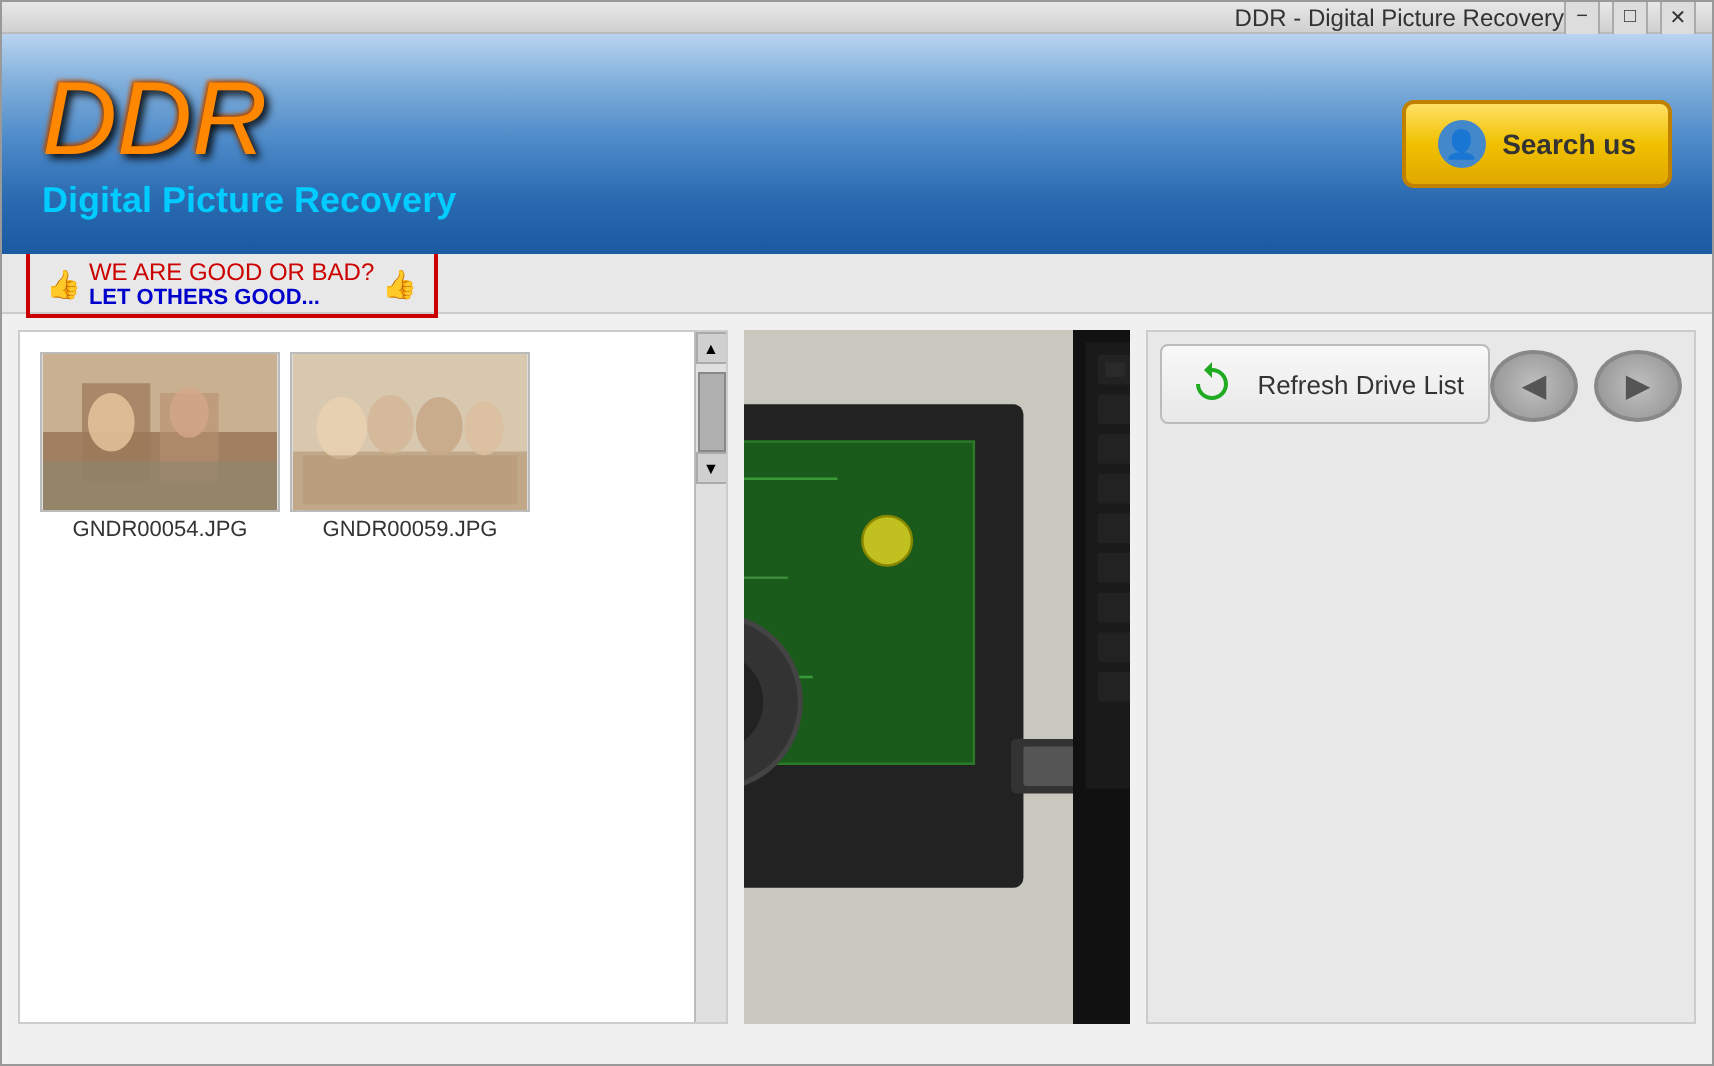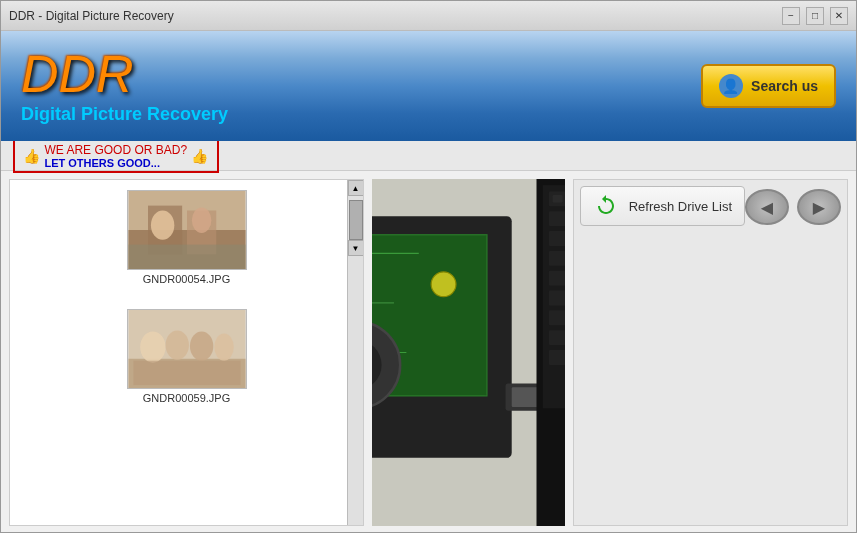--- a/index.html
+++ b/index.html
@@ -8,24 +8,24 @@
       height: 533px;
       font-family: Arial, sans-serif;
       background: #f0f0f0;
       overflow: hidden;
       border: 1px solid #999;
     }
 
     
     .title-bar {
       background: linear-gradient(to bottom, #e8e8e8, #d0d0d0);
-      height: 30px;
-      display: flex;
-      align-items: center;
-      justify-content: space-between;
+      height: 16px;
+      display: flex;
+      align-items: center;
+      justify-content: flex-end;
       padding: 0 8px;
       border-bottom: 1px solid #bbb;
     }
     .title-bar-title {
       font-size: 12px;
       color: #333;
     }
     .title-bar-controls {
       display: flex;
       gap: 6px;
@@ -142,22 +142,22 @@
       overflow: hidden;
       display: flex;
       flex-direction: column;
       position: relative;
     }
     .file-list {
       flex: 1;
       overflow-y: auto;
       padding: 10px;
       display: grid;
-      grid-template-columns: 1fr;
-      gap: 24px;
+      grid-template-columns: 1fr 1fr 1fr 1fr;
+      gap: 5px;
       align-content: start;
     }
     .file-item {
       display: flex;
       flex-direction: column;
       align-items: center;
       cursor: pointer;
     }
     .file-thumb {
       width: 120px;

